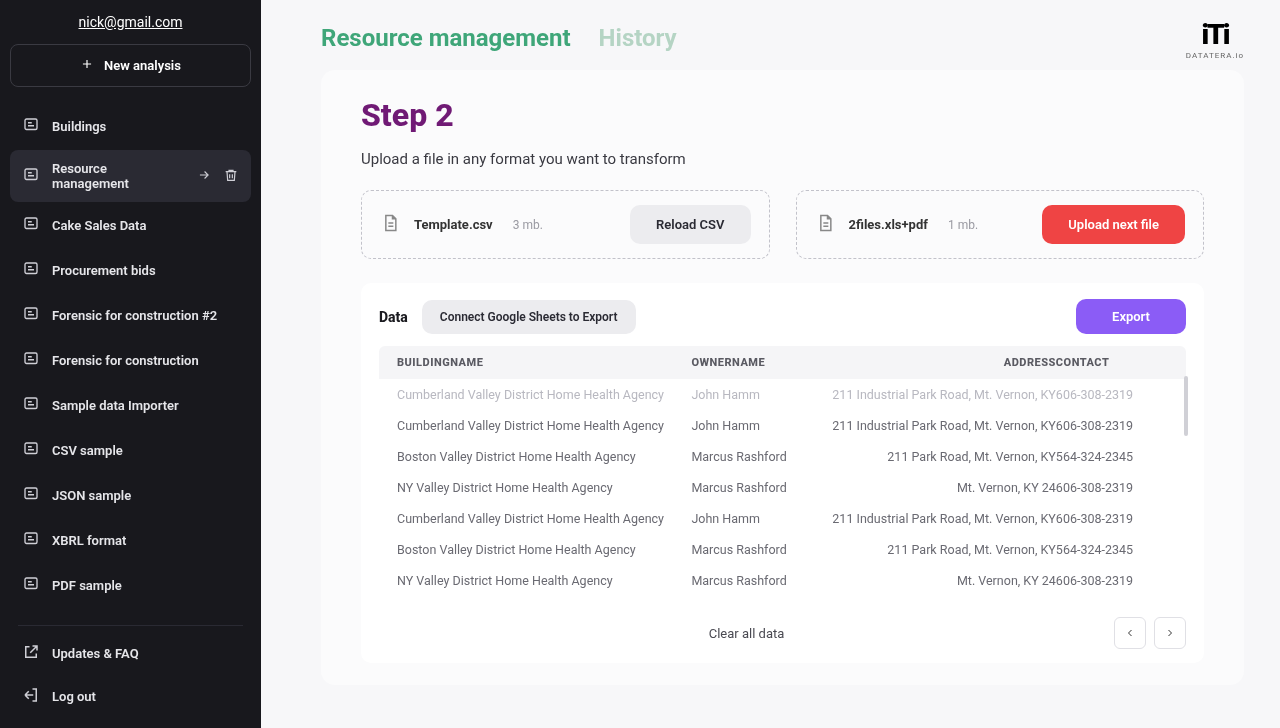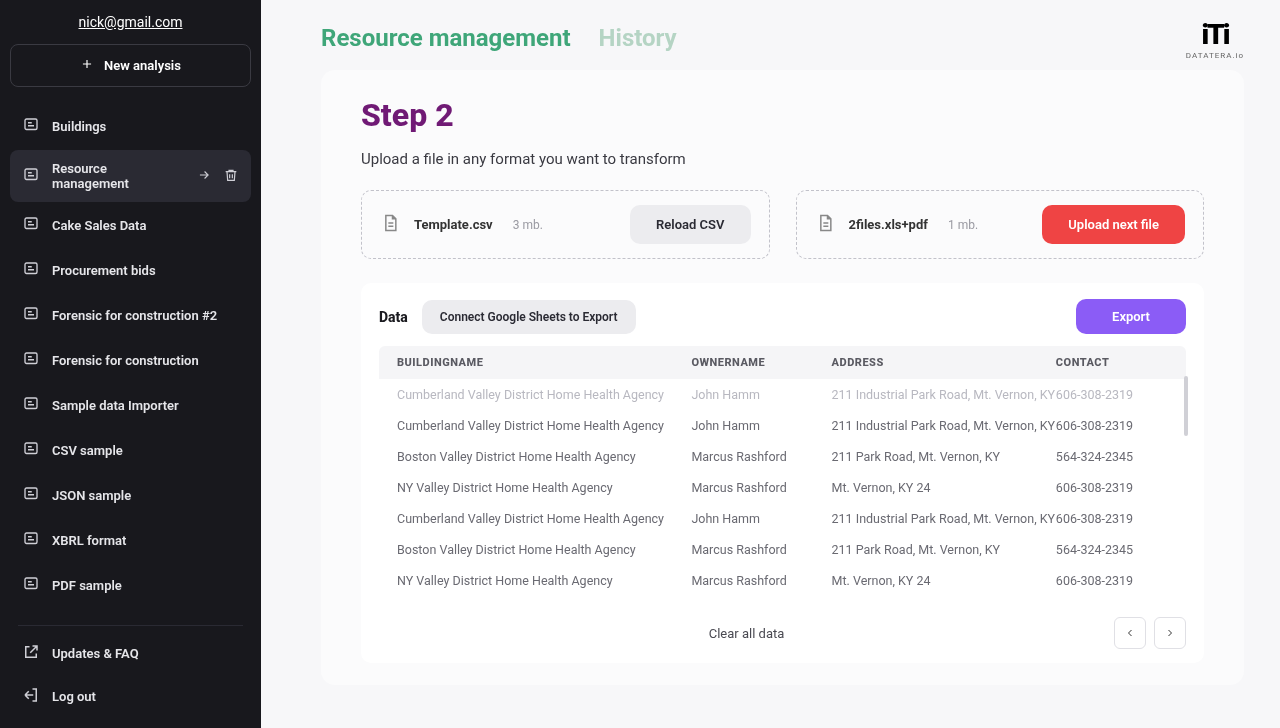--- a/index.html
+++ b/index.html
@@ -46,21 +46,21 @@
 .data-panel { background:#fff; border-radius:10px; padding:16px 18px 14px 18px; }
 .data-header { display:flex; align-items:center; gap:14px; margin-bottom:12px; }
 .data-label { font-size:14px; font-weight:800; color:#1a1a1f; }
 .btn-connect { background:#ececef; color:#2a2a33; font-size:12px; padding:10px 18px; }
 .btn-export { background:#8b5cf6; color:#fff; padding:10px 36px; }
 
 .table-wrap { position:relative; }
 .table-head { display:flex; padding:10px 18px; background:#f5f5f7; border-radius:6px 6px 0 0; font-size:11px; font-weight:800; letter-spacing:0.5px; color:#5a5a62; }
 .col-b { flex:2.1; }
 .col-o { flex:1; }
-.col-a { flex:1.6; }
+.col-a { flex:1.6;text-align:right; }
 .col-c { flex:0.8; }
 .table-body { max-height:224px; overflow-y:auto; }
 .row { display:flex; padding:8px 18px; font-size:12.5px; color:#8a8a92; }
 .row:nth-child(n+2) { color:#6a6a72; }
 .row.dim { color:#b8b8c0; }
 .scrollbar-stub { position:absolute; right:-2px; top:30px; width:4px; height:60px; background:#d0d0d6; border-radius:2px; }
 
 .table-footer { display:flex; align-items:center; margin-top:14px; }
 .clear-link { font-size:13px; color:#4a4a52; cursor:pointer; margin-left:auto; margin-right:auto; }
 .pager { display:flex; gap:8px; }

